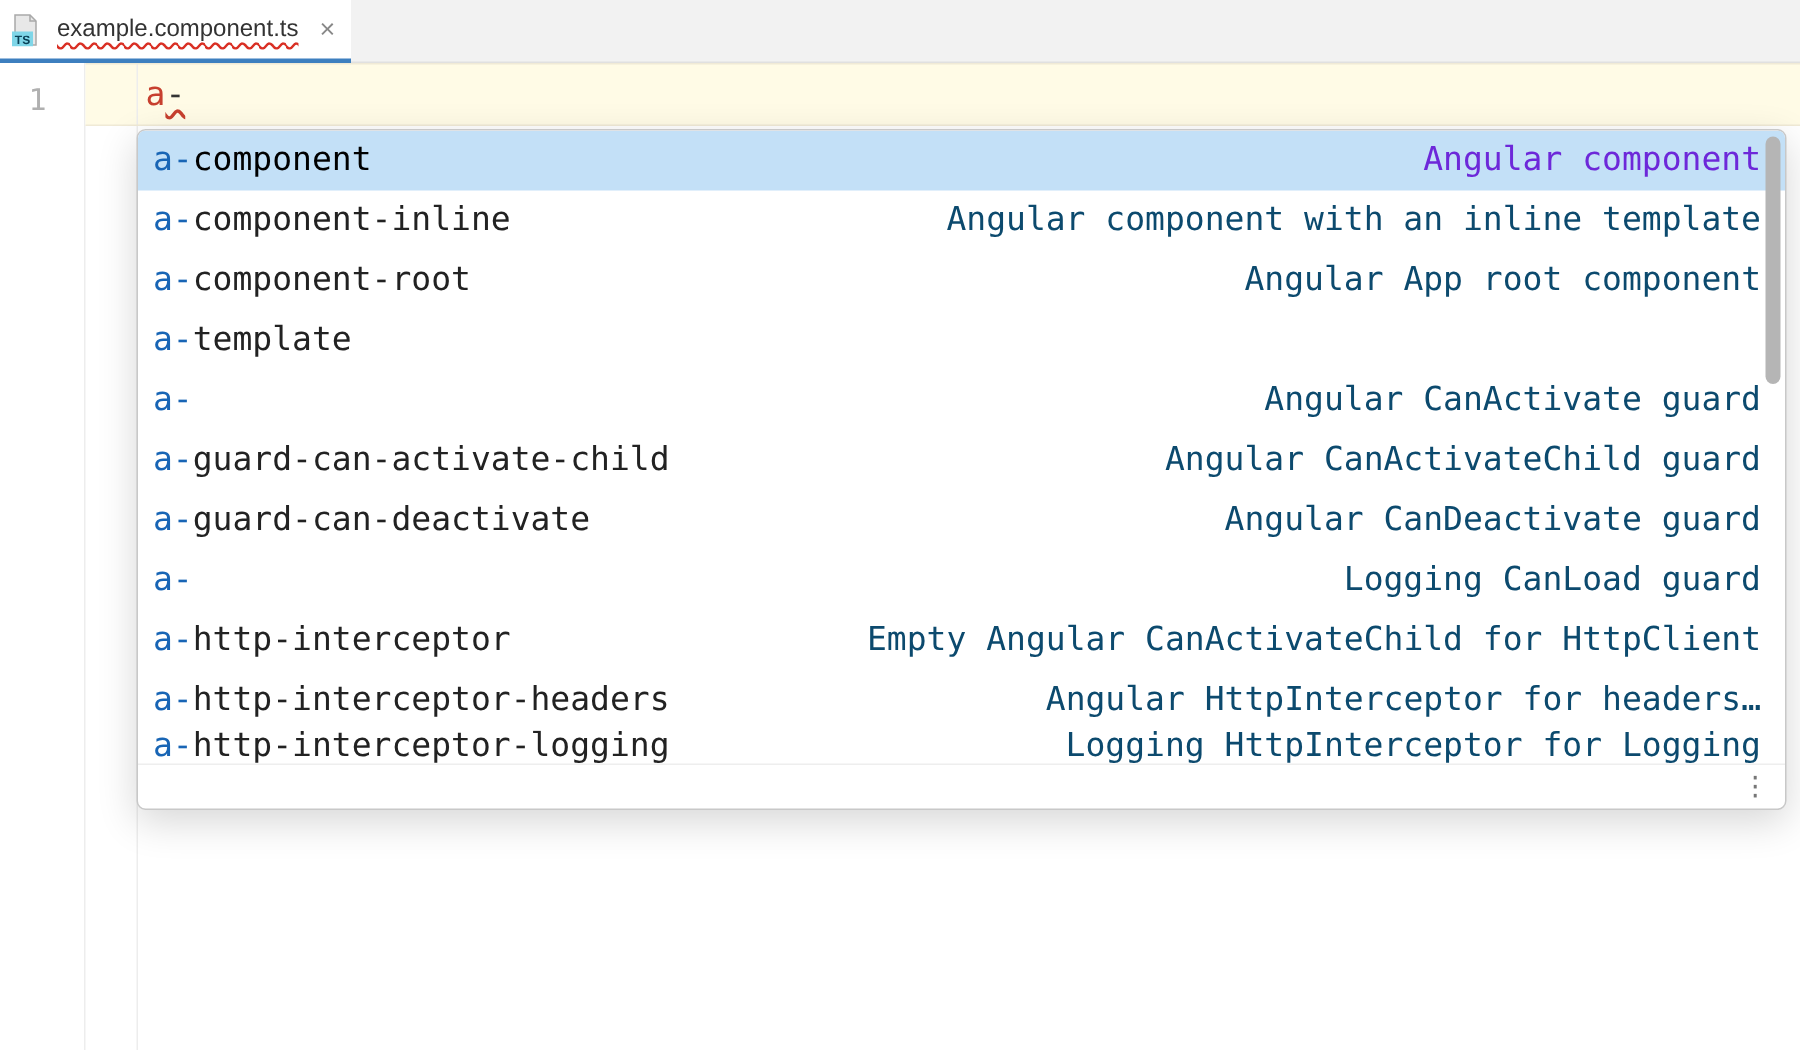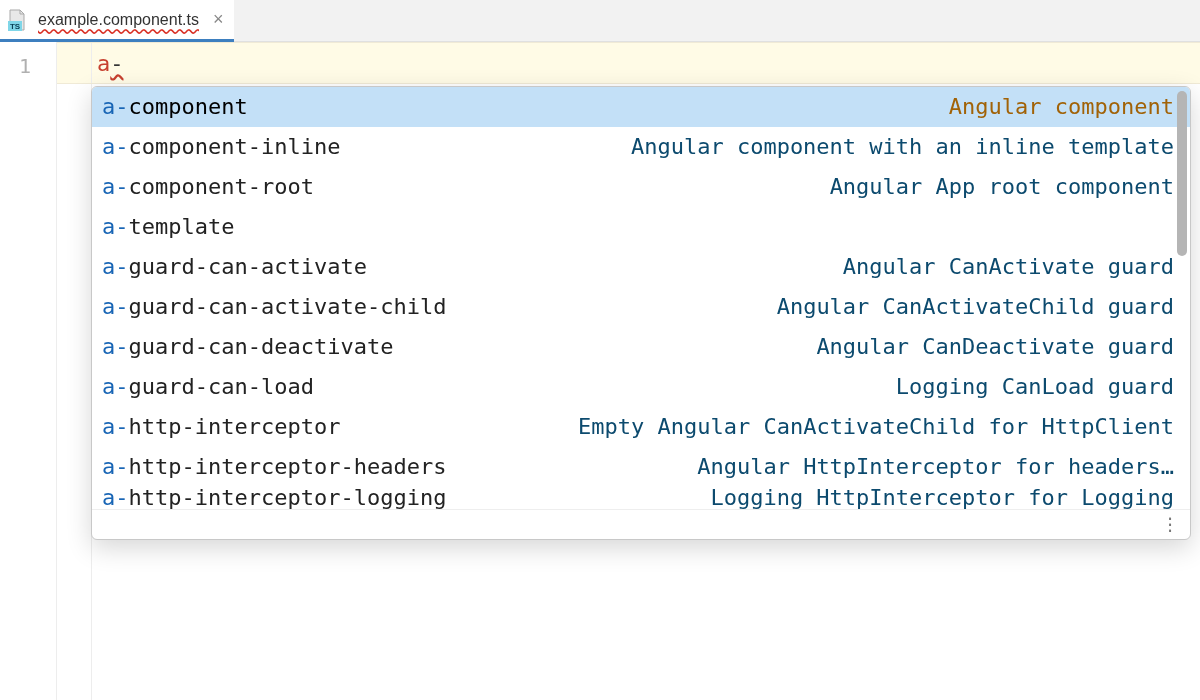--- a/index.html
+++ b/index.html
@@ -102,21 +102,21 @@
       white-space: nowrap;
     }
     .popup-item.selected { background: #c3e0f7; }
     .popup-item.partial { height: 22px; overflow: hidden; }
     .item-key { display: flex; }
     .key-prefix { color: #1865b5; }
     .key-rest { color: #222; }
     .selected .key-prefix { color: #1865b5; }
     .selected .key-rest { color: #000; }
     .item-desc { color: #0c4a6e; }
-    .selected .item-desc { color: #a16207; margin-left: 28px; }
+    .selected .item-desc { color: #6d28d9; margin-left: 28px; }
     .popup-footer {
       height: 30px;
       display: flex;
       justify-content: flex-end;
       align-items: center;
       padding-right: 14px;
       border-top: 1px solid #eee;
     }
     .dots { color: #777; letter-spacing: 1px; font-size: 16px; line-height: 6px; }
     .scrollbar {
@@ -192,42 +192,40 @@
           </div>
           <div class="popup-item">
             <span class="item-key">
               <span class="key-prefix">a-</span>
               <span class="key-rest">template</span>
             </span>
           </div>
           <div class="popup-item">
             <span class="item-key">
               <span class="key-prefix">a-</span>
-              <span class="key-rest">guard-can-activate</span>
             </span>
             <span class="item-desc">Angular CanActivate guard</span>
           </div>
           <div class="popup-item">
             <span class="item-key">
               <span class="key-prefix">a-</span>
               <span class="key-rest">guard-can-activate-child</span>
             </span>
             <span class="item-desc">Angular CanActivateChild guard</span>
           </div>
           <div class="popup-item">
             <span class="item-key">
               <span class="key-prefix">a-</span>
               <span class="key-rest">guard-can-deactivate</span>
             </span>
             <span class="item-desc">Angular CanDeactivate guard</span>
           </div>
           <div class="popup-item">
             <span class="item-key">
               <span class="key-prefix">a-</span>
-              <span class="key-rest">guard-can-load</span>
             </span>
             <span class="item-desc">Logging CanLoad guard</span>
           </div>
           <div class="popup-item">
             <span class="item-key">
               <span class="key-prefix">a-</span>
               <span class="key-rest">http-interceptor</span>
             </span>
             <span class="item-desc">Empty Angular CanActivateChild for HttpClient</span>
           </div>

